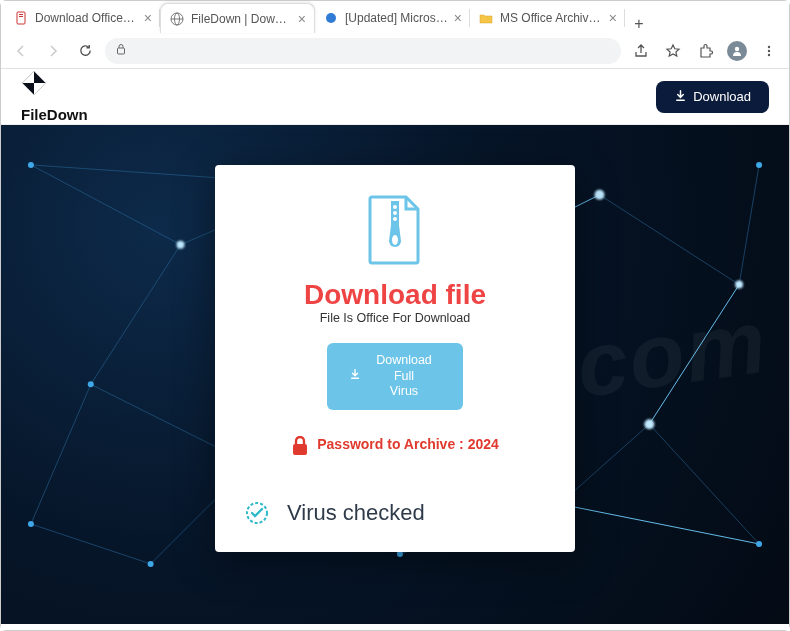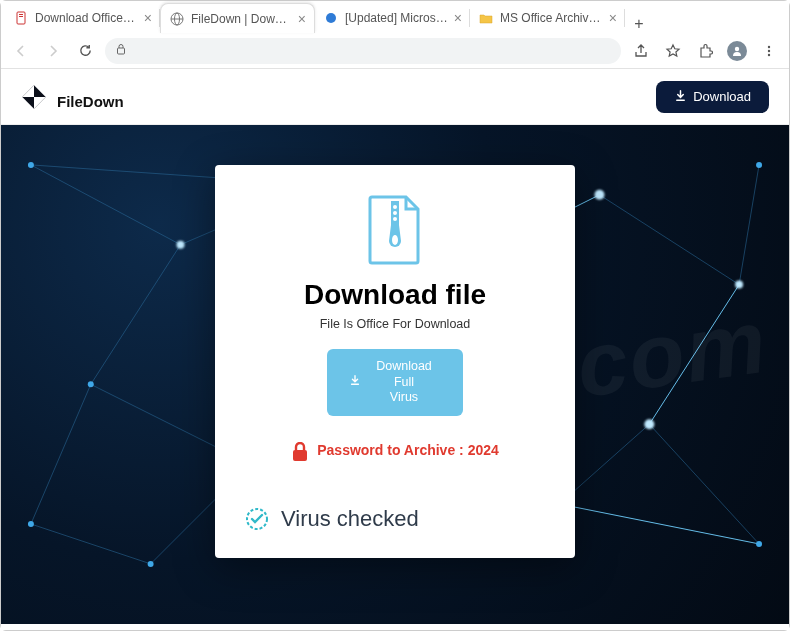--- a/index.html
+++ b/index.html
@@ -26,43 +26,43 @@
   
   .toolbar { height: 36px; display: flex; align-items: center; padding: 0 8px; gap: 8px; border-bottom: 1px solid #e2e2e2; }
   .nav-btn { width: 24px; height: 24px; display: flex; align-items: center; justify-content: center; color: #777; }
   .nav-btn.disabled { color: #ccc; }
   .url-bar { flex: 1; height: 26px; border-radius: 13px; background: #f1f3f4; display: flex; align-items: center; padding: 0 10px; color: #555; font-size: 13px; }
   .tool-icon { width: 24px; height: 24px; display: flex; align-items: center; justify-content: center; color: #555; }
   .avatar { width: 20px; height: 20px; border-radius: 50%; background: #7b8a97; display: flex; align-items: center; justify-content: center; color: #fff; font-size: 10px; }
 
   
   .page-header { height: 56px; display: flex; align-items: center; justify-content: space-between; padding: 0 20px; background: #fff; border-bottom: 1px solid #eee; }
-  .brand { display: flex; align-items: flex-end; gap: 10px; }
+  .brand { display: flex; align-items: flex-start; gap: 10px; flex-direction: column; }
   .brand-logo { width: 26px; height: 26px; }
   .brand-name { font-weight: 700; font-size: 15px; color: #111; }
   .dl-btn { background: #0b1b3b; color: #fff; border: none; border-radius: 8px; padding: 8px 18px; font-size: 13px; display: flex; align-items: center; gap: 6px; }
 
   
   .hero { flex: 1; position: relative; background: radial-gradient(circle at 20% 20%, #0d2a4a 0%, #061528 45%, #030a14 100%); overflow: hidden; display: flex; align-items: flex-start; justify-content: center; padding-top: 40px; }
   .net { position: absolute; inset: 0; }
   .net line { stroke: #2a6a9a; stroke-width: 1; opacity: .55; }
   .net .bright { stroke: #6fd0ff; opacity: .9; }
   .net circle { fill: #3fa8e8; }
   .net .glow { fill: #bfe9ff; filter: blur(1px); }
 
   .watermark { position: absolute; right: 20px; top: 50%; transform: translateY(-50%) rotate(-8deg); font-size: 90px; font-weight: 800; color: rgba(255,255,255,.05); letter-spacing: 2px; pointer-events: none; font-style: italic;}
 
   .card { width: 360px; background: #fff; border-radius: 4px; padding: 30px 30px 26px; display: flex; flex-direction: column; align-items: center; box-shadow: 0 10px 40px rgba(0,0,0,.4); position: relative; z-index: 2; }
   .zip-icon { width: 58px; height: 70px; margin-bottom: 14px; }
-  .card-title { font-size: 28px; font-weight: 700; color: #000000; margin-bottom: 6px; }
+  .card-title { font-size: 28px; font-weight: 700; color: #ef4444; }
   .card-sub { font-size: 12.5px; color: #333; margin-bottom: 18px; }
   .crack-btn { background: #6cc4e8; color: #fff; border: none; border-radius: 6px; padding: 10px 22px; font-size: 12.5px; line-height: 1.25; width: 136px; display: flex; align-items: center; justify-content: center; gap: 6px; text-align: center; }
   .pw-row { display: flex; align-items: flex-start; gap: 8px; margin-top: 26px; }
   .pw-text { color: #e03a2f; font-weight: 700; font-size: 14px; }
-  .virus-row { align-self: flex-start; display: flex; align-items: center; gap: 12px; margin-top: 40px; }
+  .virus-row { align-self: flex-start; display: flex; align-items: center; gap: 18px; margin-top: 40px; }
   .virus-text { color: #2f3b4a; font-size: 22px; font-weight: 400; }
   .check-badge { width: 24px; height: 24px; }
 
   .footer-gap { height: 6px; background: #fff; }
 </style>
 </head>
 <body>
 
 <div class="window-frame">
 

